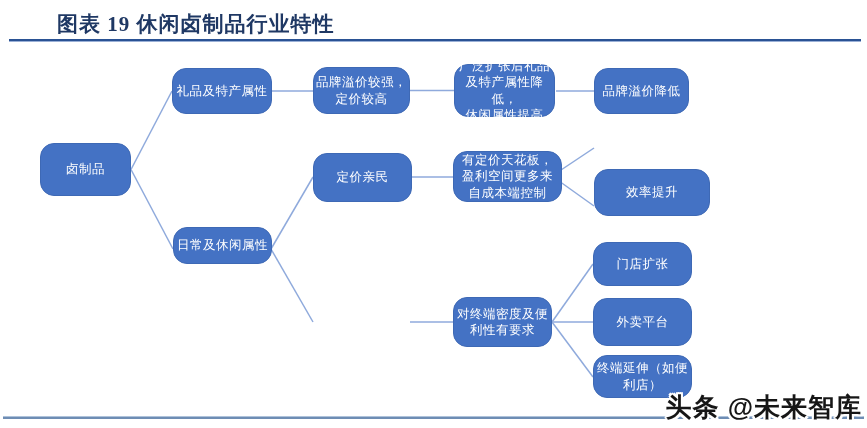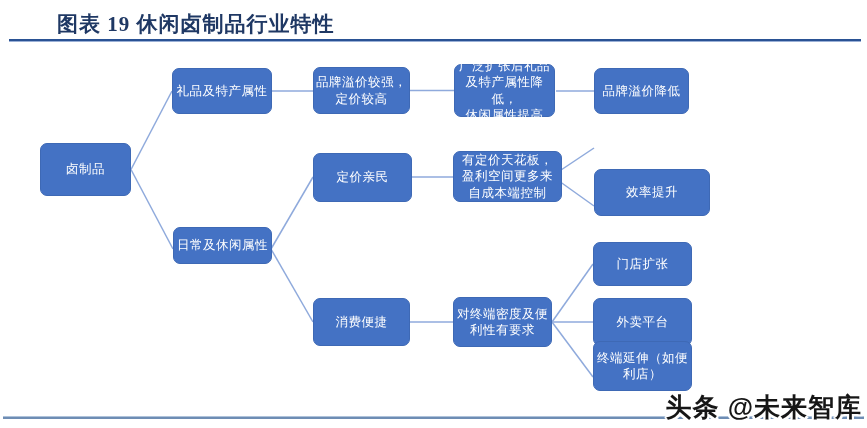--- a/index.html
+++ b/index.html
@@ -35,21 +35,21 @@
     background:#6E8DB4;
     box-shadow:0 -1px 0 #AEC2DA;
   }
   svg.connectors{
     position:absolute;left:0;top:0;width:867px;height:428px;
   }
   .node{
     position:absolute;
     background:#4472C4;
     border:1px solid #3E69B5;
-    border-radius:7px;
+    border-radius:14px;
     box-sizing:border-box;
     color:#FFFFFF;
     display:flex;
     align-items:center;
     justify-content:center;
     text-align:center;
     font-size:12.5px;
     line-height:1.32;
     letter-spacing:0.5px;
     white-space:pre-line;
@@ -109,23 +109,20 @@
 
   <div class="node" style="left:313px;top:67px;width:97px;height:47px">
     <span>品牌溢价较强，
 定价较高</span>
   </div>
 
   <div class="node" style="left:313px;top:153px;width:99px;height:49px">
     <span>定价亲民</span>
   </div>
 
-  <div class="node" style="left:313px;top:298px;width:97px;height:48px">
-    <span>消费便捷</span>
-  </div>
 
   <div class="node" style="left:454px;top:64px;width:101px;height:53px">
     <span>广泛扩张后礼品
 及特产属性降低，
 休闲属性提高</span>
   </div>
 
   <div class="node" style="left:453px;top:151px;width:109px;height:51px">
     <span>有定价天花板，
 盈利空间更多来
@@ -147,21 +144,21 @@
   </div>
 
   <div class="node" style="left:593px;top:242px;width:99px;height:44px">
     <span>门店扩张</span>
   </div>
 
   <div class="node" style="left:593px;top:298px;width:99px;height:48px">
     <span>外卖平台</span>
   </div>
 
-  <div class="node" style="left:593px;top:341px;width:99px;height:50px">
+  <div class="node" style="left:593px;top:355px;width:99px;height:43px">
     <span>终端延伸（如便
 利店）</span>
   </div>
 
   <div class="watermark">头条 @未来智库</div>
   <div class="footer-rule"></div>
 
 </div>
 
 </body></html>

